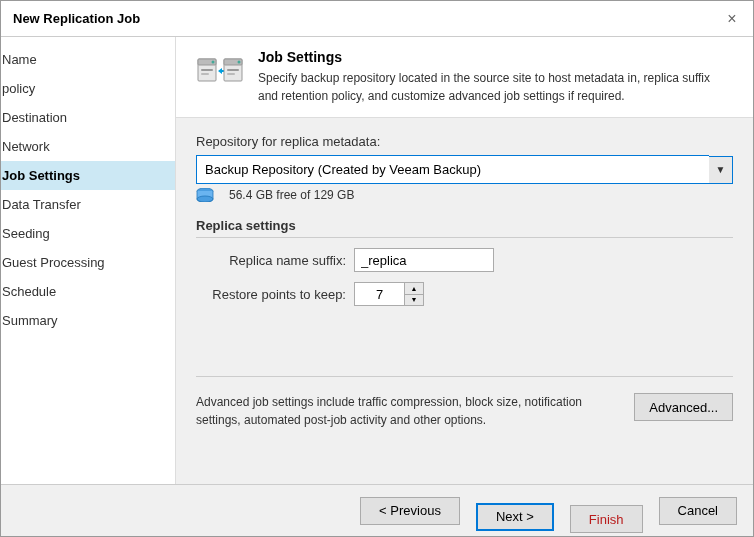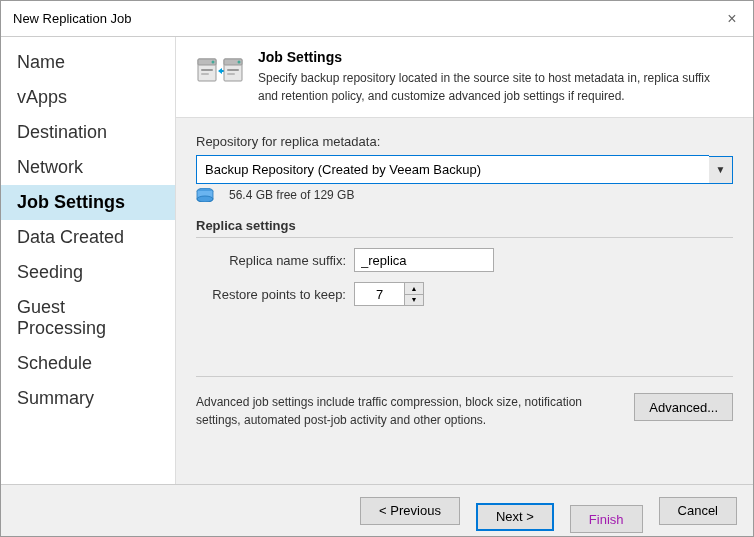--- a/index.html
+++ b/index.html
@@ -26,21 +26,21 @@
     }
 
     .title-bar-left {
       display: flex;
       align-items: center;
       gap: 8px;
     }
 
     .title-text {
       font-size: 13px;
-      font-weight: normal;
+      font-weight: bold;
       color: #000;
     }
 
     .close-btn {
       width: 18px;
       height: 18px;
       background: none;
       border: none;
       cursor: pointer;
       font-size: 16px;
@@ -60,24 +60,24 @@
     
     .sidebar {
       width: 175px;
       background: #fff;
       border-right: 1px solid #ddd;
       padding-top: 8px;
       flex-shrink: 0;
     }
 
     .sidebar-item {
-      padding: 7px 16px;
-      cursor: pointer;
-      color: #333;
-      font-size: 18px;
+      padding: 7px 1px;
+      cursor: pointer;
+      color: #333;
+      font-size: 13px;
     }
 
     .sidebar-item.active {
       background: #cce8f4;
       color: #000;
       font-weight: 600;
     }
 
     
     .main-area {
@@ -299,46 +299,46 @@
       background: #e1e1e1;
     }
 
     .btn-primary {
       border: 2px solid #0078d7;
       background: #e1e1e1;
       margin-top: 12px;
     }
 
     .btn:disabled {
-      color: #a21caf;
+      color: #b91c1c;
       cursor: default;
       margin-top: 17px;
     }
   </style>
 </head>
 <body>
 
 <div class="dialog">
 
   <div class="title-bar">
     <div class="title-bar-left">
       <span class="title-text">New Replication Job</span>
     </div>
     <button class="close-btn">×</button>
   </div>
 
   <div class="dialog-body">
 
     <div class="sidebar">
     <div class="sidebar-item">Name</div>
-        <div class="sidebar-item">vApps</div>
+        <div class="sidebar-item">policy</div>
         <div class="sidebar-item">Destination</div>
         <div class="sidebar-item">Network</div>
         <div class="sidebar-item active">Job Settings</div>
-        <div class="sidebar-item">Data Created</div>
+        <div class="sidebar-item">Data Transfer</div>
         <div class="sidebar-item">Seeding</div>
         <div class="sidebar-item">Guest Processing</div>
         <div class="sidebar-item">Schedule</div>
         <div class="sidebar-item">Summary</div>
       </div>
 
     <div class="main-area">
 
       <div class="header-section">
         <div class="header-icon">

